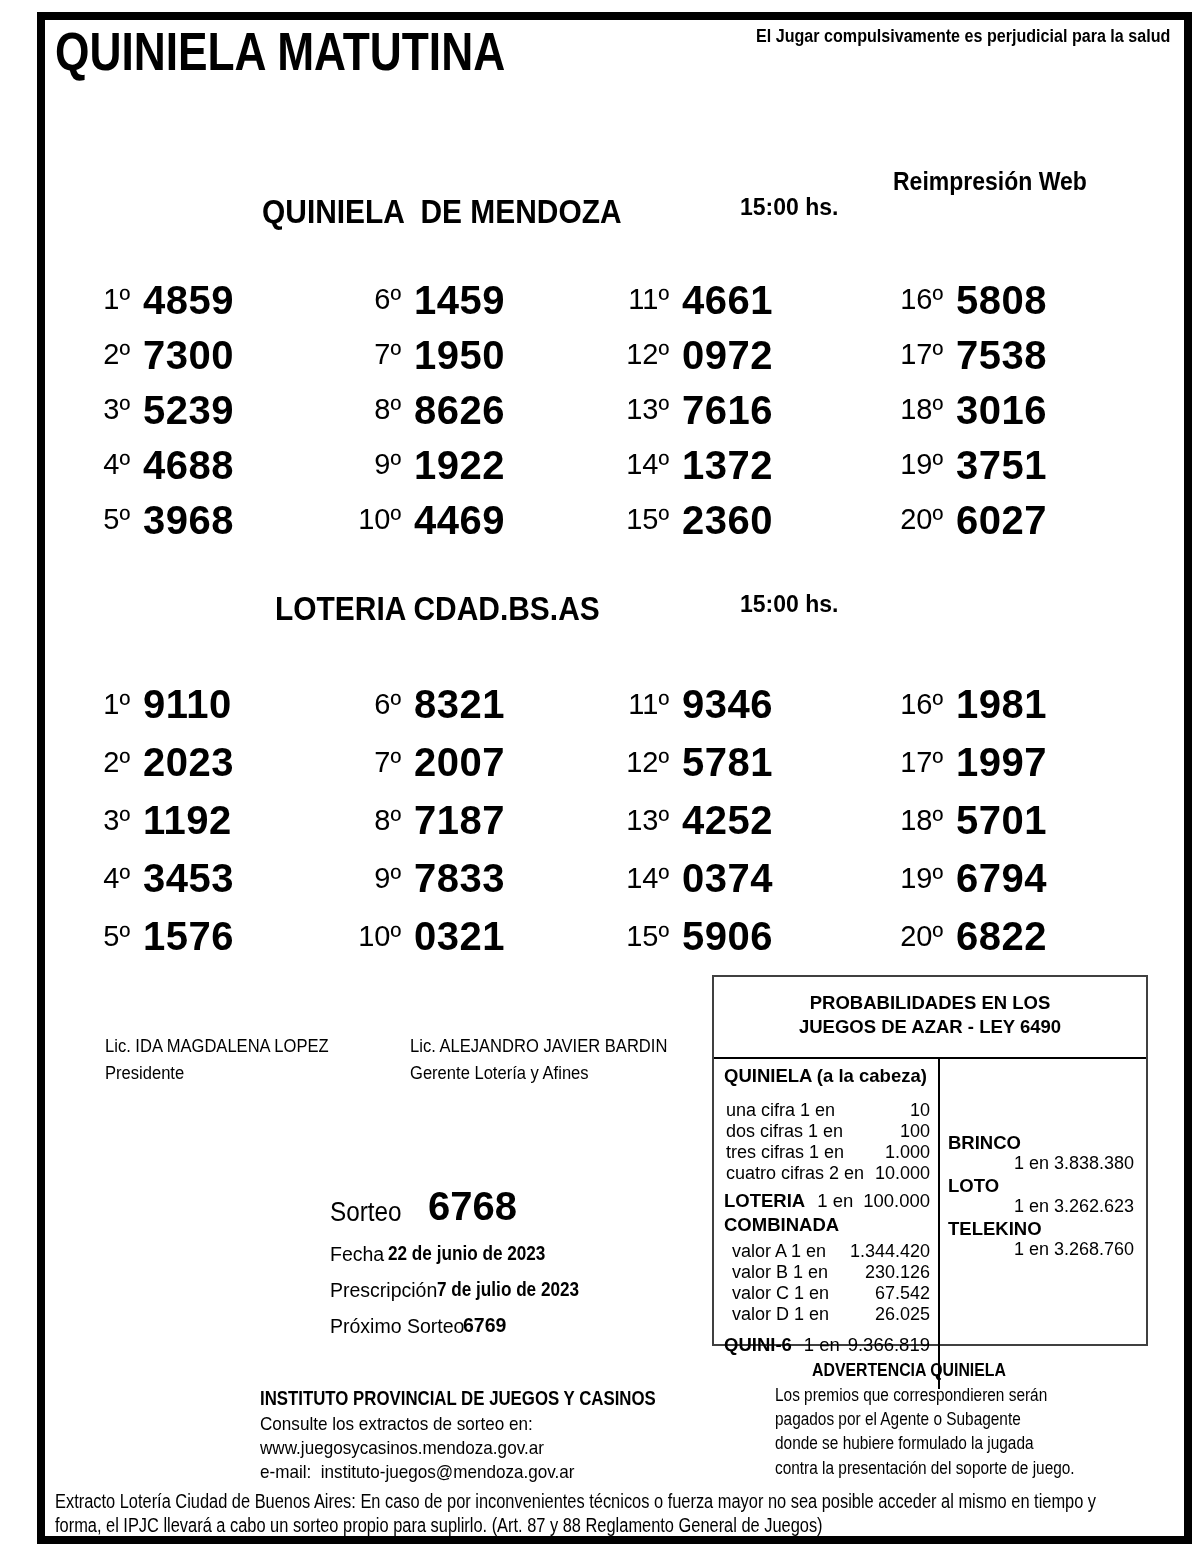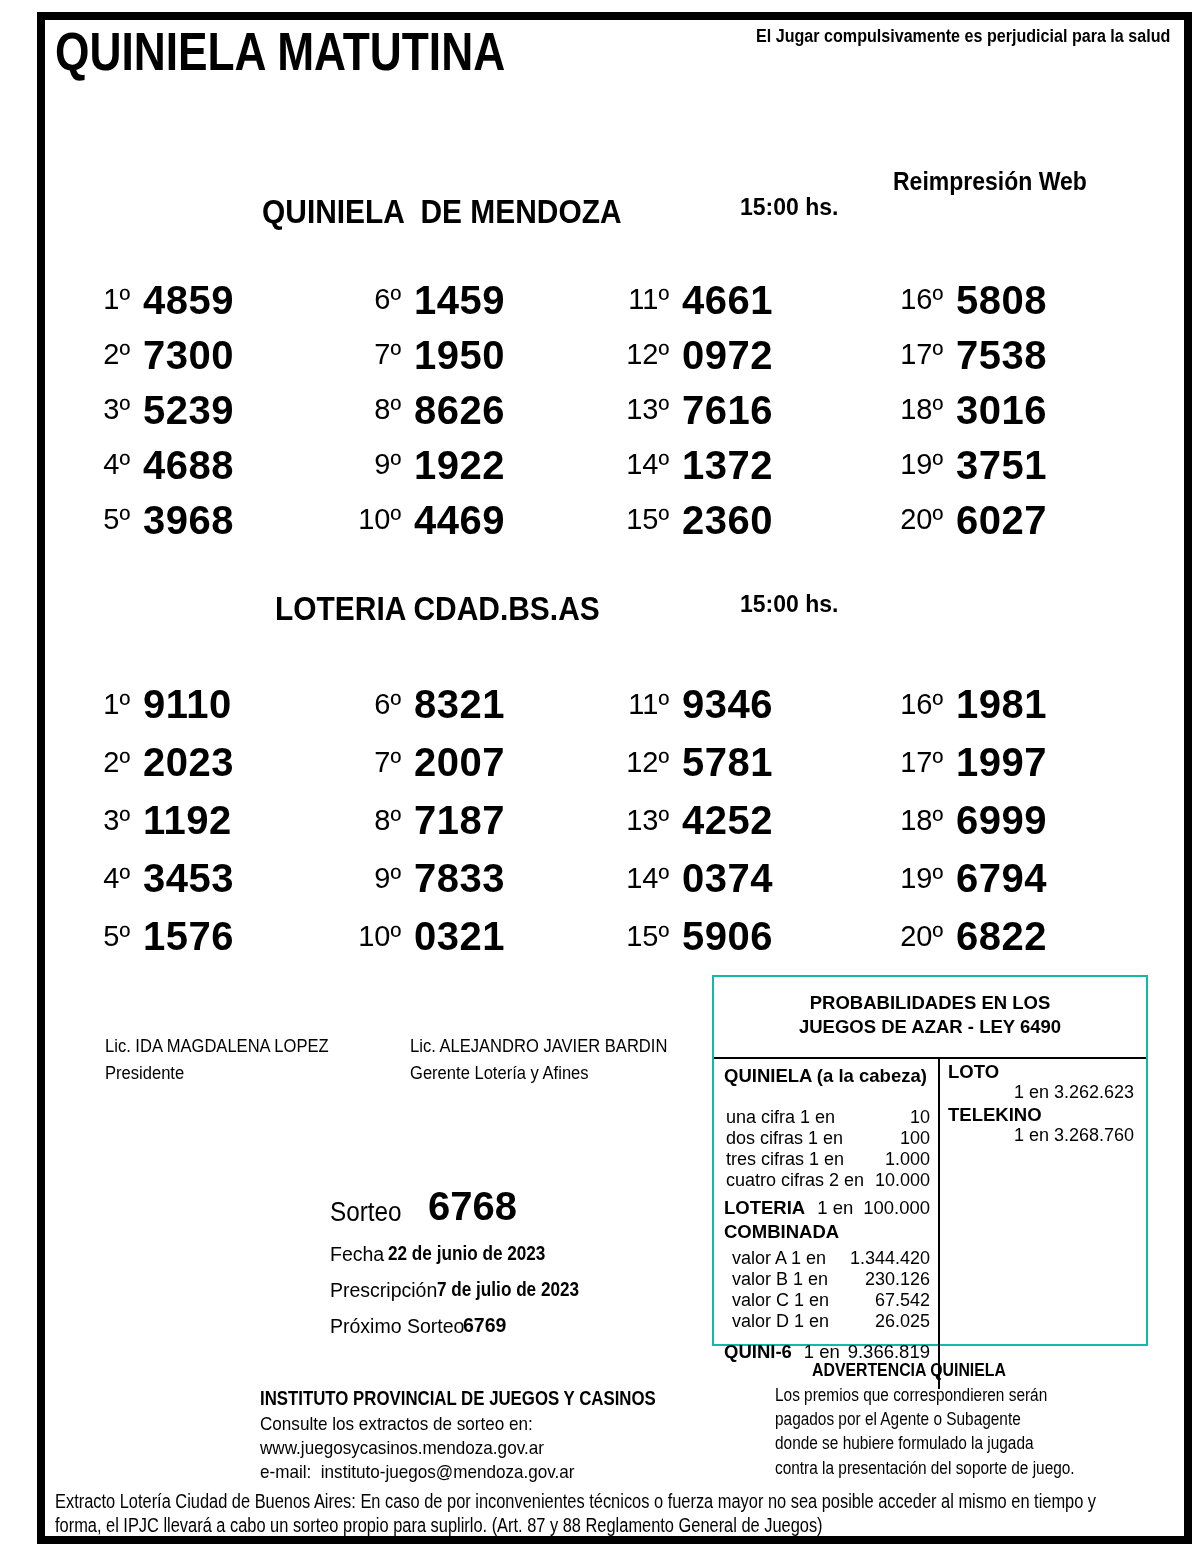--- a/index.html
+++ b/index.html
@@ -33,31 +33,31 @@
           grid-template-columns:271px 268px 274px 240px; }
   .g1 { left:78px; top:272px; grid-template-rows:repeat(5,55px); }
   .g2 { left:78px; top:675px; grid-template-rows:repeat(5,58px); }
   .cell { display:flex; align-items:center; }
   .ord { width:52px; text-align:right; font-size:29px; line-height:1; }
   .num { margin-left:13px; font-size:40px; font-weight:bold; line-height:1; letter-spacing:.5px; }
 
   .sig { font-size:18px; }
 
   .probbox { position:absolute; left:712px; top:975px; width:436px; height:371px;
-             border:2px solid #14b8a6; box-sizing:border-box; }
+             border:2px solid #404040; box-sizing:border-box; }
   .pbhead { height:82px; border-bottom:2px solid #000; box-sizing:border-box; text-align:center;
             padding-top:14px; font-weight:bold; font-size:18.5px; line-height:24px; }
   .pbbody { display:flex; height:330px; }
   .pbleft { width:226px; border-right:2px solid #000; box-sizing:border-box;
             padding:6px 8px 0 10px; }
   .pbright { flex:1; padding:0 12px 0 8px; }
   .pbq { font-weight:bold; font-size:18.5px; }
   .prow { display:flex; font-size:18px; line-height:21px; }
   .prow .v { margin-left:auto; }
-  .cifras { margin-top:20px; padding-left:2px; }
+  .cifras { margin-top:13px; padding-left:2px; }
   .inlrow { display:flex; font-size:18.5px; line-height:22px; align-items:baseline; }
   .inlrow .mid { margin-left:12px; }
   .inlrow .v { margin-left:auto; }
   .lot { margin-top:6px; }
   .comb { font-weight:bold; font-size:18.5px; margin-top:2px; }
   .valores { margin-top:5px; padding-left:8px; }
   .quini { margin-top:9px; }
   .game .glabel { font-weight:bold; font-size:18.5px; line-height:20px; }
   .game .gval { text-align:right; font-size:18px; line-height:20px; }
   .game1 { margin-top:74px; }
@@ -241,21 +241,21 @@
       <div class="cell">
         <span class="ord">16º</span>
         <span class="num">1981</span>
       </div>
       <div class="cell">
         <span class="ord">17º</span>
         <span class="num">1997</span>
       </div>
       <div class="cell">
         <span class="ord">18º</span>
-        <span class="num">6999</span>
+        <span class="num">5701</span>
       </div>
       <div class="cell">
         <span class="ord">19º</span>
         <span class="num">6794</span>
       </div>
       <div class="cell">
         <span class="ord">20º</span>
         <span class="num">6822</span>
       </div>
     </div>
@@ -315,20 +315,24 @@
               <span class="v">26.025</span>
             </div>
         </div>
         <div class="inlrow quini">
           <span class="b">QUINI-6</span>
           <span class="mid">1 en</span>
           <span class="v">9.366.819</span>
         </div>
       </div>
       <div class="pbright">
+        <div class="game game1">
+          <div class="glabel">BRINCO</div>
+          <div class="gval">1 en 3.838.380</div>
+        </div>
         <div class="game game2">
           <div class="glabel">LOTO</div>
           <div class="gval">1 en 3.262.623</div>
         </div>
         <div class="game game3">
           <div class="glabel">TELEKINO</div>
           <div class="gval">1 en 3.268.760</div>
         </div>
       </div>
     </div>

